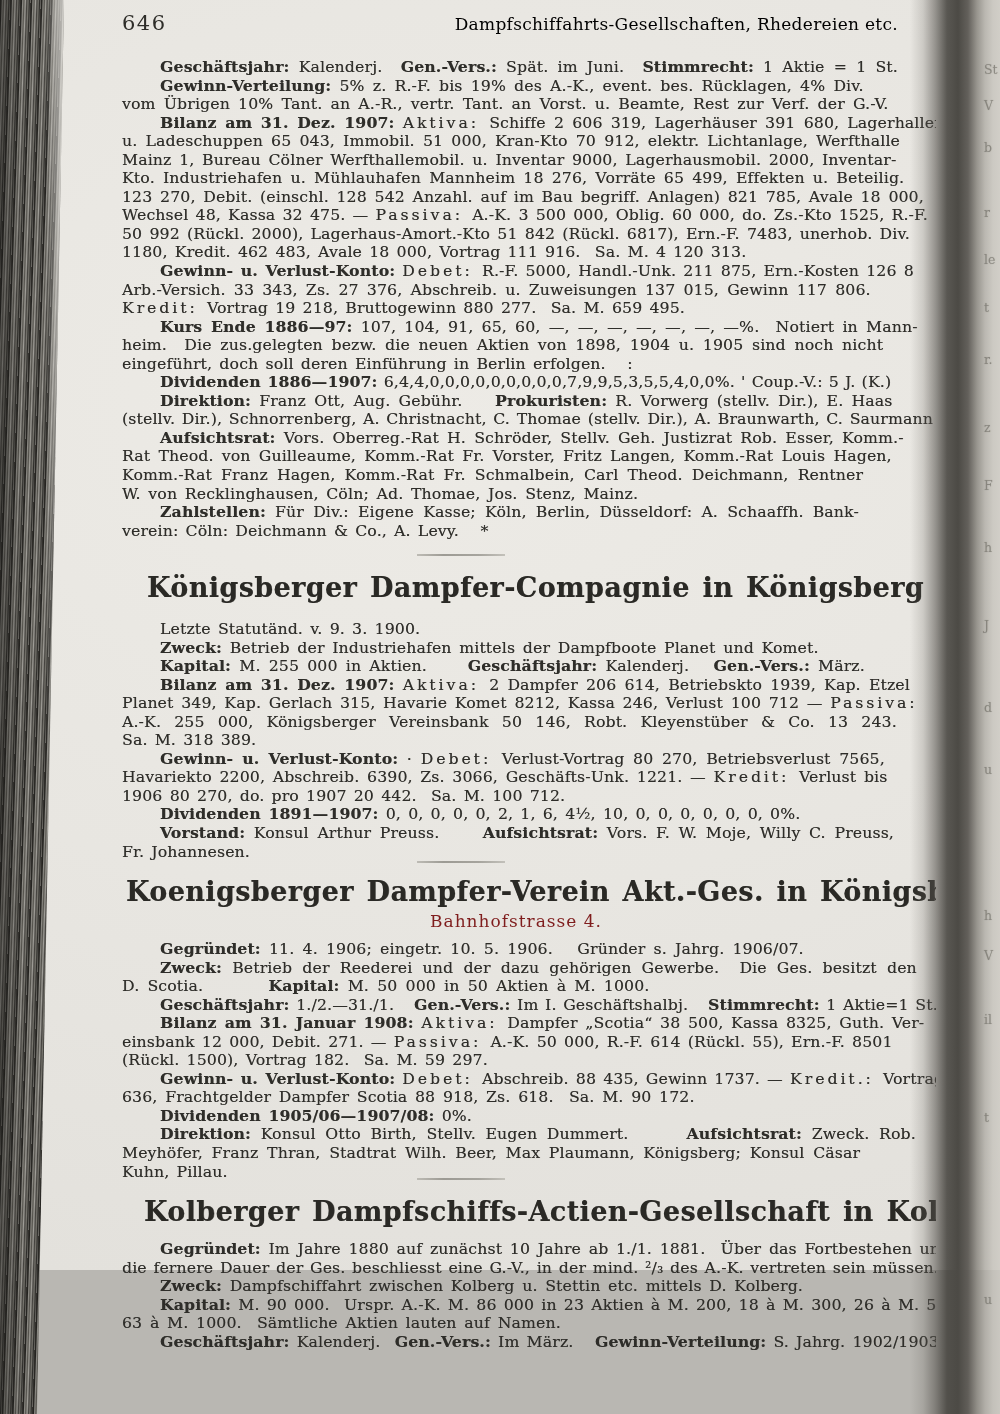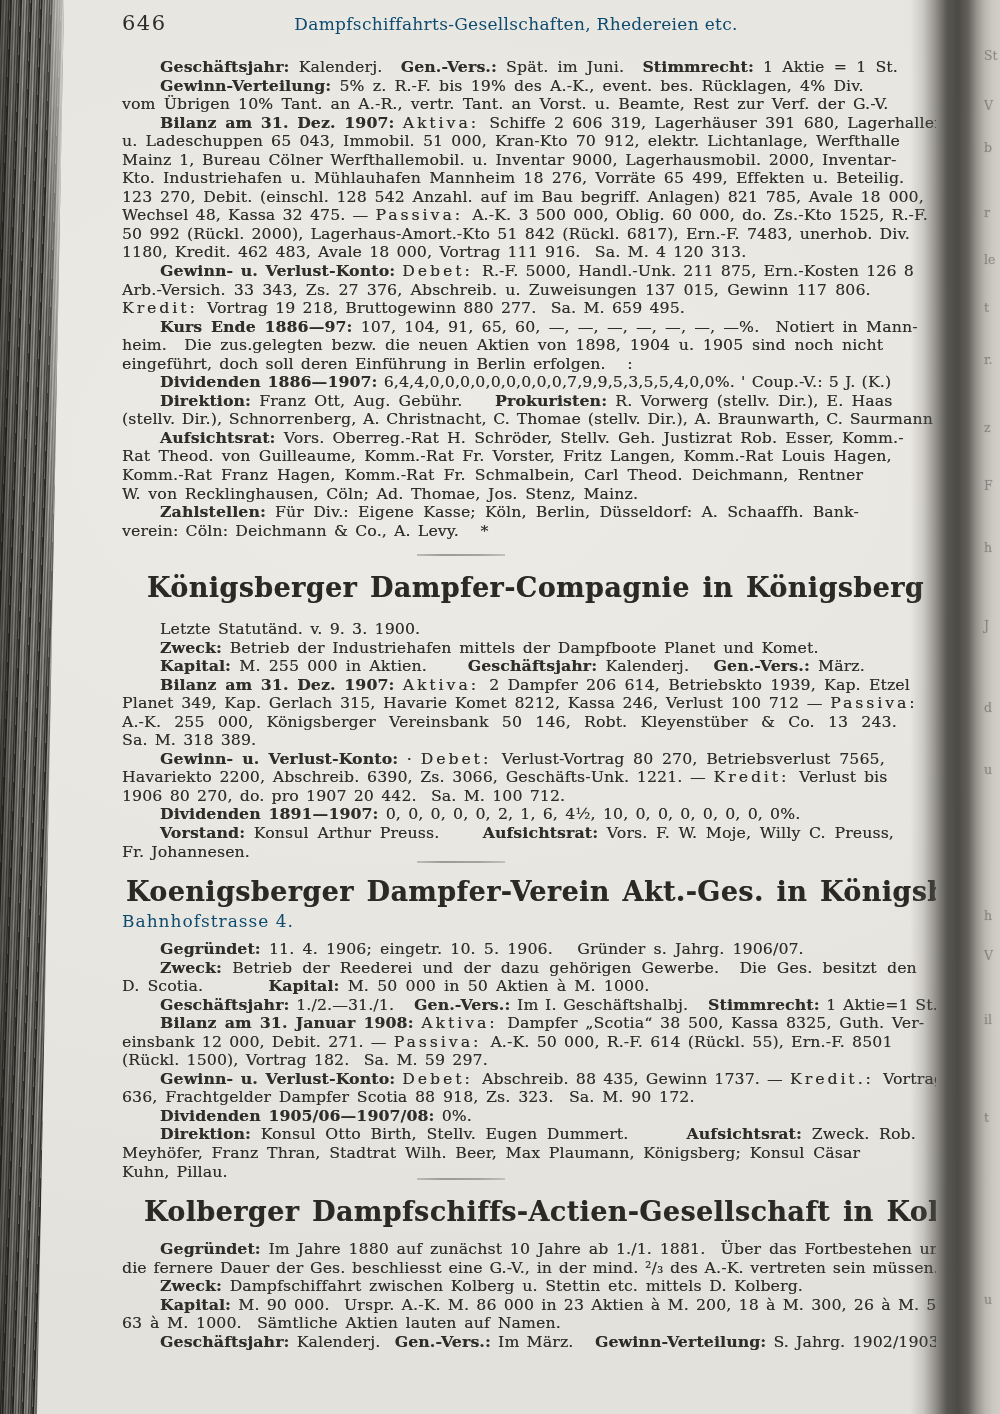--- a/index.html
+++ b/index.html
@@ -1,51 +1,51 @@
 <!DOCTYPE html>
 <html><head>
 <meta charset="utf-8">
 <style>
   html,body{margin:0;padding:0;width:1000px;height:1414px;overflow:hidden;
     font-family:"DejaVu Serif","Liberation Serif",serif;background:#b9b7b2;}
-  #page{position:absolute;inset:0;width:1000px;height:1414px;}
+  #page{position:absolute;inset:0;width:1000px;height:1270px;}
   .paper{position:absolute;inset:0;
     background:radial-gradient(1300px 900px at 42% 32%, #edebe6 0%, #e8e6e1 55%, #e3e1dc 100%);}
   
   .edges{position:absolute;left:0;top:0;width:64px;height:1414px;
     clip-path:polygon(0 0,64px 0,37px 100%,0 100%);
     background:repeating-linear-gradient(92deg,
       #34322e 0px,#23221f 1.2px,#8d8b85 2.3px,#55534d 3.6px,#a09e98 5px,
       #45433f 6.4px,#78766f 7.7px,#2e2d2a 9px,#6b6964 10.2px);}
   .edges:after{content:"";position:absolute;inset:0;
     background:linear-gradient(90deg,rgba(25,24,22,.45) 0%,rgba(25,24,22,0) 35%,
       rgba(233,231,226,0) 72%,rgba(233,231,226,.85) 100%);}
   
   .gutter{position:absolute;top:0;left:910px;width:90px;height:1414px;z-index:6;
     background:linear-gradient(90deg,
       rgba(105,102,96,0) 0px, rgba(105,102,96,.22) 13px, rgba(84,81,76,.55) 25px,
       rgba(64,62,57,.85) 37px, #4c4a45 48px, rgba(92,89,84,.95) 58px,
       rgba(138,135,128,.85) 67px, rgba(175,172,165,.8) 75px,
       rgba(198,195,188,.82) 83px, rgba(205,202,195,.85) 90px);}
   .clip{position:absolute;left:0;top:0;width:936px;height:1414px;overflow:hidden;z-index:3;}
   .pagenum{position:absolute;left:122px;top:11px;font-size:21px;letter-spacing:1.5px;color:#2e2d29;}
-  .runhead{position:absolute;left:122px;top:14px;width:788px;text-align:center;
-    font-size:17px;letter-spacing:.3px;color:#0c4a6e;}
+  .runhead{position:absolute;left:110px;top:14px;width:788px;text-align:right;
+    font-size:17px;letter-spacing:.3px;color:#000000;}
   .block{position:absolute;left:122px;width:1400px;}
   .line{white-space:pre;font-size:15.6px;line-height:18.55px;height:18.55px;
     letter-spacing:.2px;word-spacing:2px;color:#2e2d29;
     text-shadow:.25px .25px .35px rgba(46,45,41,.55);}
   .line.ind{padding-left:38px;}
   .sg-b{font-weight:bold;}
   .sg-s{letter-spacing:3px;padding-right:2px;}
   .heading{position:absolute;white-space:pre;font-weight:bold;font-size:27px;
     letter-spacing:.4px;word-spacing:3px;color:#2a2925;
     text-shadow:.3px .3px .4px rgba(42,41,37,.5);}
-  .subheading{position:absolute;left:122px;width:788px;
-    font-size:17px;letter-spacing:1px;color:#0c4a6e;}
+  .subheading{position:absolute;left:122px;width:788px;text-align:center;
+    font-size:17px;letter-spacing:1px;color:#7f1d1d;}
   .divider{position:absolute;left:417px;width:88px;height:2px;opacity:.85;
     background:linear-gradient(90deg,#b6b4ad,#8f8d86 30%,#9a9891 70%,#bcbab3);}
   .ghost{position:absolute;left:984px;color:rgba(110,108,100,.5);font-size:12.5px;z-index:7;
     text-shadow:0 0 1px rgba(110,108,100,.4);}
 </style>
 </head>
 <body>
 
 <div id="page">
   <div class="paper"></div>
@@ -103,40 +103,40 @@
       <div class="subheading" style="top: 911px;">Bahnhofstrasse 4.</div>
       <div class="block" style="top: 940px;">
         <div class="line ind" style="word-spacing: 3px;"><span class="sg-b">Gegründet:</span><span class="sg-n"> 11. 4. 1906; eingetr. 10. 5. 1906.   Gründer s. Jahrg. 1906/07.</span></div>
         <div class="line ind" style="word-spacing: 5px;"><span class="sg-b">Zweck:</span><span class="sg-n"> Betrieb der Reederei und der dazu gehörigen Gewerbe.  Die Ges. besitzt den</span></div>
         <div class="line" style="word-spacing: 3px;"><span class="sg-n">D. Scotia.        </span><span class="sg-b">Kapital:</span><span class="sg-n"> M. 50 000 in 50 Aktien à M. 1000.</span></div>
         <div class="line ind" style="word-spacing: 1.5px;"><span class="sg-b">Geschäftsjahr:</span><span class="sg-n"> 1./2.—31./1.   </span><span class="sg-b">Gen.-Vers.:</span><span class="sg-n"> Im I. Geschäftshalbj.   </span><span class="sg-b">Stimmrecht:</span><span class="sg-n"> 1 Aktie=1 St.</span></div>
         <div class="line ind" style="word-spacing: 2.5px;"><span class="sg-b">Bilanz am 31. Januar 1908:</span><span class="sg-n"> </span><span class="sg-s">Aktiva:</span><span class="sg-n"> Dampfer „Scotia“ 38 500, Kassa 8325, Guth. Ver-</span></div>
         <div class="line" style="word-spacing: 2px;"><span class="sg-n">einsbank 12 000, Debit. 271. — </span><span class="sg-s">Passiva:</span><span class="sg-n"> A.-K. 50 000, R.-F. 614 (Rückl. 55), Ern.-F. 8501</span></div>
         <div class="line" style="word-spacing: 2px;"><span class="sg-n">(Rückl. 1500), Vortrag 182.  Sa. M. 59 297.</span></div>
         <div class="line ind" style="word-spacing: 2px;"><span class="sg-b">Gewinn- u. Verlust-Konto:</span><span class="sg-n"> </span><span class="sg-s">Debet:</span><span class="sg-n"> Abschreib. 88 435, Gewinn 1737. — </span><span class="sg-s">Kredit.:</span><span class="sg-n"> Vortrag</span></div>
-        <div class="line" style="word-spacing: 2.5px;"><span class="sg-n">636, Frachtgelder Dampfer Scotia 88 918, Zs. 323.  Sa. M. 90 172.</span></div>
+        <div class="line" style="word-spacing: 2.5px;"><span class="sg-n">636, Frachtgelder Dampfer Scotia 88 918, Zs. 618.  Sa. M. 90 172.</span></div>
         <div class="line ind" style="word-spacing: 2px;"><span class="sg-b">Dividenden 1905/06—1907/08:</span><span class="sg-n"> 0%.</span></div>
         <div class="line ind" style="word-spacing: 4.5px;"><span class="sg-b">Direktion:</span><span class="sg-n"> Konsul Otto Birth, Stellv. Eugen Dummert.      </span><span class="sg-b">Aufsichtsrat:</span><span class="sg-n"> Zweck. Rob.</span></div>
         <div class="line" style="word-spacing: 3.5px;"><span class="sg-n">Meyhöfer, Franz Thran, Stadtrat Wilh. Beer, Max Plaumann, Königsberg; Konsul Cäsar</span></div>
         <div class="line" style="word-spacing: 2px;"><span class="sg-n">Kuhn, Pillau.</span></div>
       </div>
       <div class="divider" style="top: 1178px;"></div>
       <div class="heading" style="left: 144px; top: 1196px;">Kolberger Dampfschiffs-Actien-Gesellschaft in Kolberg.</div>
       <div class="block" style="top: 1240px;">
         <div class="line ind" style="word-spacing: 2.5px;"><span class="sg-b">Gegründet:</span><span class="sg-n"> Im Jahre 1880 auf zunächst 10 Jahre ab 1./1. 1881.  Über das Fortbestehen und</span></div>
         <div class="line" style="word-spacing: 1.5px;"><span class="sg-n">die fernere Dauer der Ges. beschliesst eine G.-V., in der mind. ²/₃ des A.-K. vertreten sein müssen.</span></div>
         <div class="line ind" style="word-spacing: 2.5px;"><span class="sg-b">Zweck:</span><span class="sg-n"> Dampfschiffahrt zwischen Kolberg u. Stettin etc. mittels D. Kolberg.</span></div>
         <div class="line ind" style="word-spacing: 2px;"><span class="sg-b">Kapital:</span><span class="sg-n"> M. 90 000.  Urspr. A.-K. M. 86 000 in 23 Aktien à M. 200, 18 à M. 300, 26 à M. 500,</span></div>
         <div class="line" style="word-spacing: 2.5px;"><span class="sg-n">63 à M. 1000.  Sämtliche Aktien lauten auf Namen.</span></div>
         <div class="line ind" style="word-spacing: 2px;"><span class="sg-b">Geschäftsjahr:</span><span class="sg-n"> Kalenderj.  </span><span class="sg-b">Gen.-Vers.:</span><span class="sg-n"> Im März.   </span><span class="sg-b">Gewinn-Verteilung:</span><span class="sg-n"> S. Jahrg. 1902/1903.</span></div>
       </div>
     </div>
   <div class="edges"></div>
   <div class="gutter"></div>
-<div class="ghost" style="top: 48px;">St</div>
+<div class="ghost" style="top: 62px;">St</div>
     <div class="ghost" style="top: 98px;">V</div>
     <div class="ghost" style="top: 140px;">b</div>
     <div class="ghost" style="top: 205px;">r</div>
     <div class="ghost" style="top: 252px;">le</div>
     <div class="ghost" style="top: 300px;">t</div>
     <div class="ghost" style="top: 352px;">r.</div>
     <div class="ghost" style="top: 420px;">z</div>
     <div class="ghost" style="top: 478px;">F</div>
     <div class="ghost" style="top: 540px;">h</div>
     <div class="ghost" style="top: 618px;">J</div>

